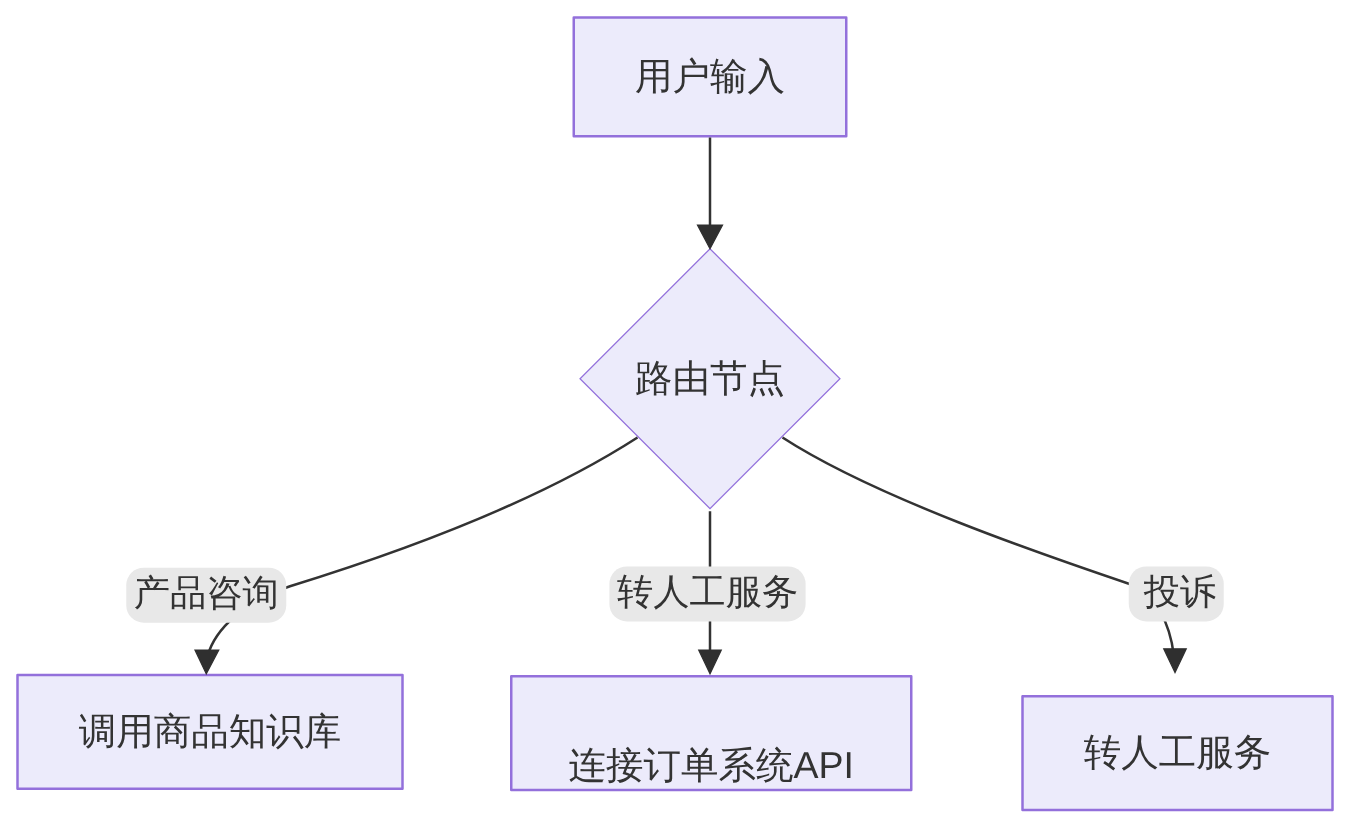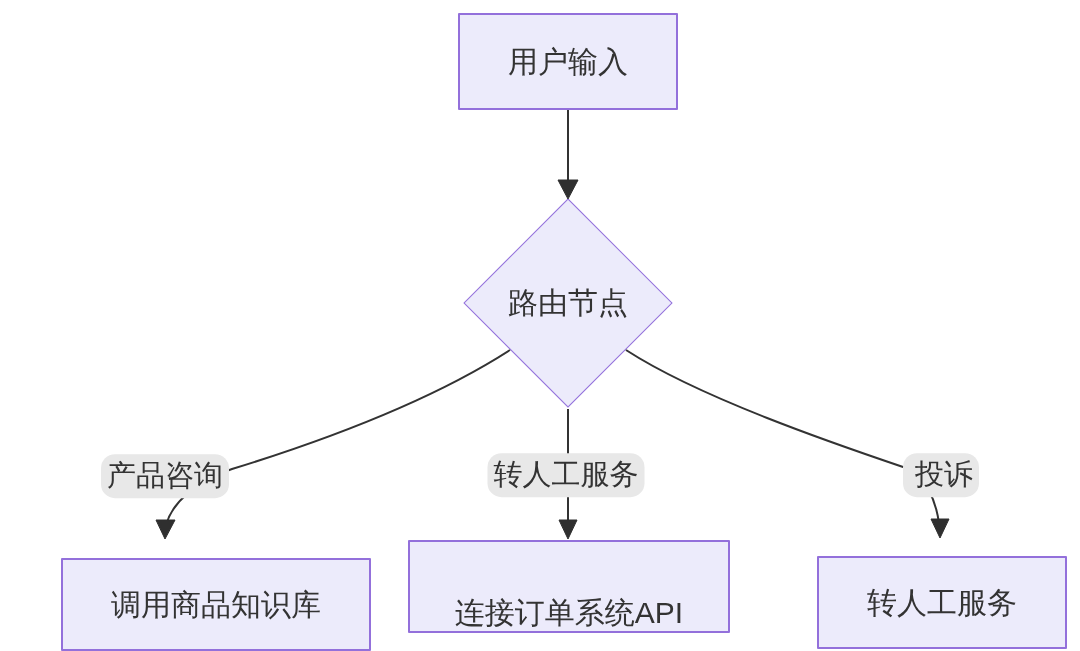--- a/index.html
+++ b/index.html
@@ -12,21 +12,21 @@
     position:relative; width:1080px; height:651px;
     background:var(--background); overflow:hidden;
   }
   .node{
     position:absolute; display:flex; align-items:center; justify-content:center;
     background:var(--node-fill); border:2px solid var(--node-border);
     color:var(--text); font-size:30px; text-align:center; line-height:1.2;
   }
   .node-rect{border-radius:1px;}
   #node-input  {left:458px; top:13px;  width:220px; height:97px;}
-  #node-kb     {left:13px;  top:558px; width:310px; height:93px;margin-left:48px;}
+  #node-kb     {left:13px;  top:539px; width:310px; height:93px;}
   #node-order  {left:408px; top:540px; width:322px; height:93px;align-items:flex-end;}
   #node-human  {left:817px; top:556px; width:250px; height:93px;}
   .diamond-shape{
     position:absolute; left:494px; top:229px; width:148px; height:148px;
     background:var(--node-fill); border:1.5px solid var(--node-border);
     transform:rotate(45deg);
   }
   .diamond-label{
     position:absolute; left:568px; top:303px; transform:translate(-50%,-50%);
     color:var(--text); font-size:30px; white-space:nowrap;

